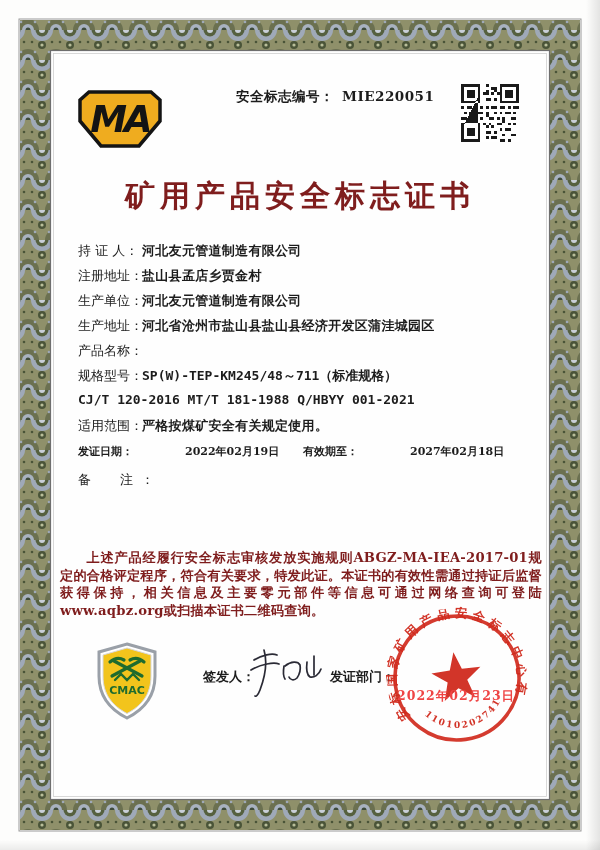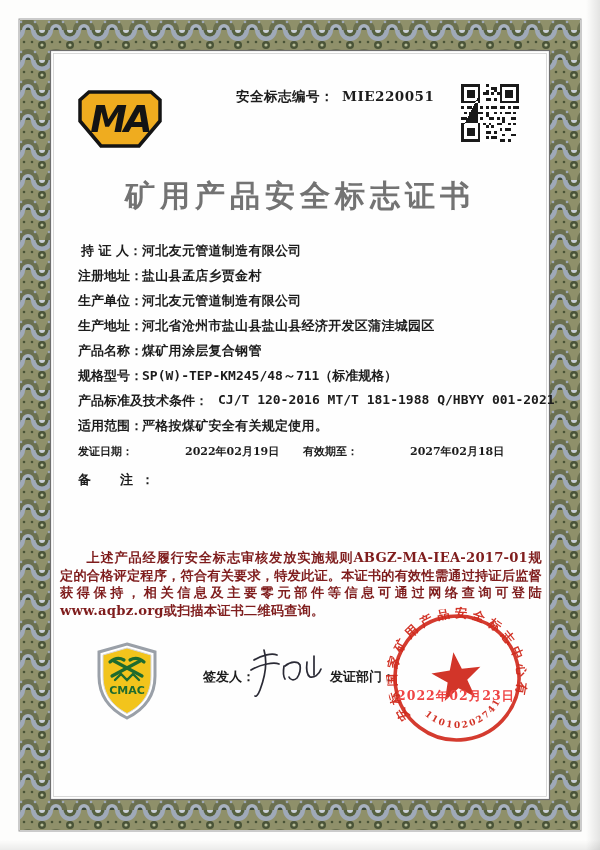--- a/index.html
+++ b/index.html
@@ -11,23 +11,23 @@
   }
   .page-edge-right{position:absolute;top:0;right:0;width:14px;height:850px;
     background:linear-gradient(to right,rgba(0,0,0,0),rgba(0,0,0,.10));}
   .page-edge-bottom{position:absolute;left:0;bottom:0;width:600px;height:10px;
     background:linear-gradient(to bottom,rgba(0,0,0,0),rgba(0,0,0,.07));}
   .border-svg{position:absolute;left:0;top:0;}
   .abs{position:absolute;}
   .certno{left:236px;top:88px;font-size:13.5px;font-weight:600;letter-spacing:.5px;}
   .certno .val{font-family:"DejaVu Serif","Liberation Serif",serif;margin-left:8px;font-weight:600;}
   .title{left:52px;top:176px;width:496px;text-align:center;
-    font-size:30px;font-weight:900;letter-spacing:5px;color:#737373;}
+    font-size:30px;font-weight:900;letter-spacing:5px;color:#7f1d1d;}
   .row{position:absolute;left:78px;display:flex;font-size:13px;white-space:nowrap;}
-  .row .lbl{font-weight:700;width:64px;flex:0 0 auto;text-align:right;}
+  .row .lbl{font-weight:400;width:64px;flex:0 0 auto;}
   .row .lbl.wide{width:auto;margin-right:10px;}
   .row .val{font-weight:700;letter-spacing:.3px;}
   .row .val.latin{font-family:"DejaVu Sans Mono","Liberation Mono",monospace;font-weight:700;letter-spacing:0;}
   .date-part{position:absolute;display:flex;font-size:11px;white-space:nowrap;align-items:flex-end;}
   .date-part .lbl{font-weight:600;margin-right:12px;}
   .date-part .val{font-weight:700;margin-left:40px;}
   .statement{left:60px;top:549px;width:482px;font-size:13.2px;line-height:17.6px;
     font-weight:700;text-align:justify;text-indent:2em;letter-spacing:.2px;color:#7f1d1d;}
   .sign-label{font-size:13px;font-weight:700;}
   .stamp-wrap{left:387px;top:608px;width:140px;height:140px;transform:rotate(-8deg);}
@@ -95,28 +95,26 @@
 <div class="row" style="top:292px">
   <span class="lbl">生产单位：</span>
   <span class="val">河北友元管道制造有限公司</span>
 </div>
 <div class="row" style="top:317px">
   <span class="lbl">生产地址：</span>
   <span class="val">河北省沧州市盐山县盐山县经济开发区蒲洼城园区</span>
 </div>
 <div class="row" style="top:342px">
   <span class="lbl">产品名称：</span>
-  <span class="val">煤矿用涂层复合钢管</span>
 </div>
 <div class="row" style="top:367px">
   <span class="lbl">规格型号：</span>
   <span class="val latin">SP(W)-TEP-KM245/48～711（标准规格）</span>
 </div>
 <div class="row" style="top:392px">
-  <span class="lbl wide">产品标准及技术条件：</span>
   <span class="val latin">CJ/T 120-2016 MT/T 181-1988 Q/HBYY 001-2021</span>
 </div>
 <div class="row" style="top:417px">
   <span class="lbl">适用范围：</span>
   <span class="val">严格按煤矿安全有关规定使用。</span>
 </div>
 
 <div class="date-part" style="left:78px;top:444px">
   <span class="lbl">发证日期：</span>
   <span class="val">2022年02月19日</span>

